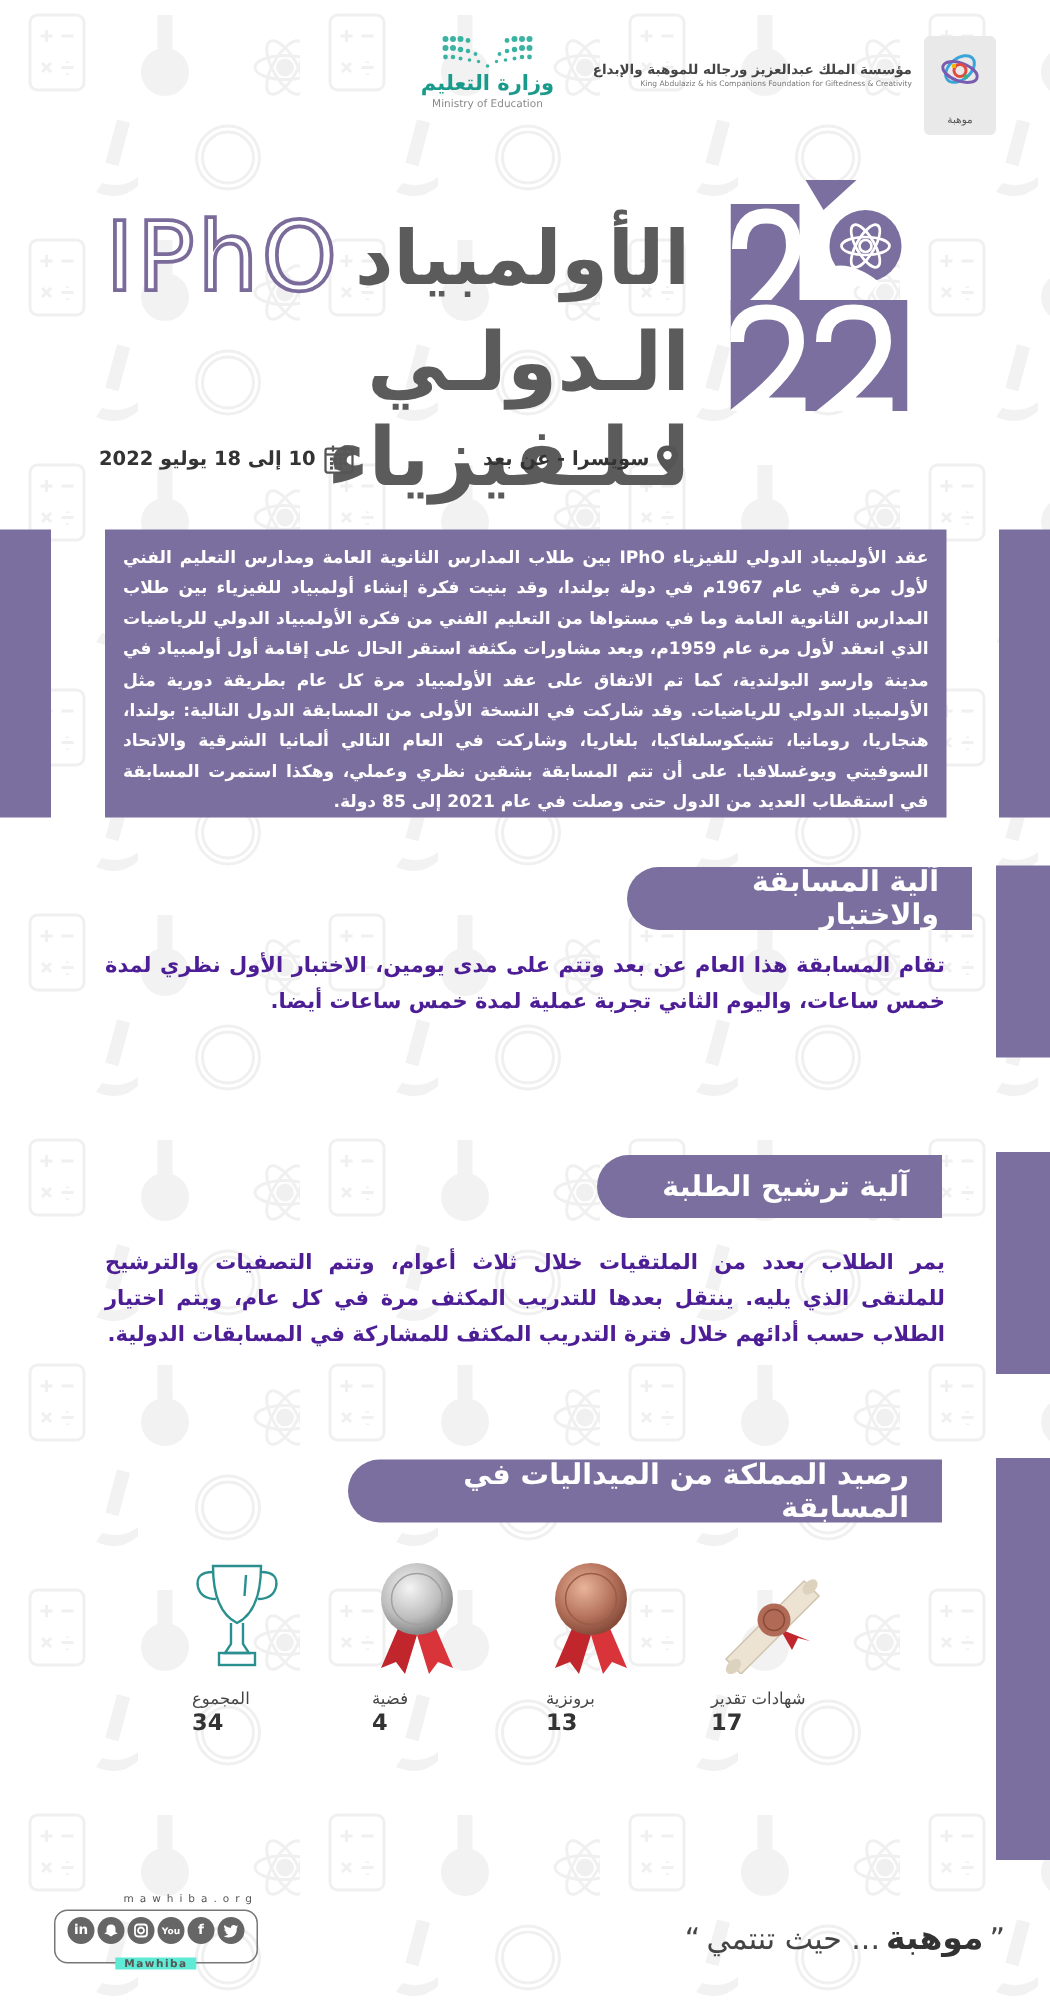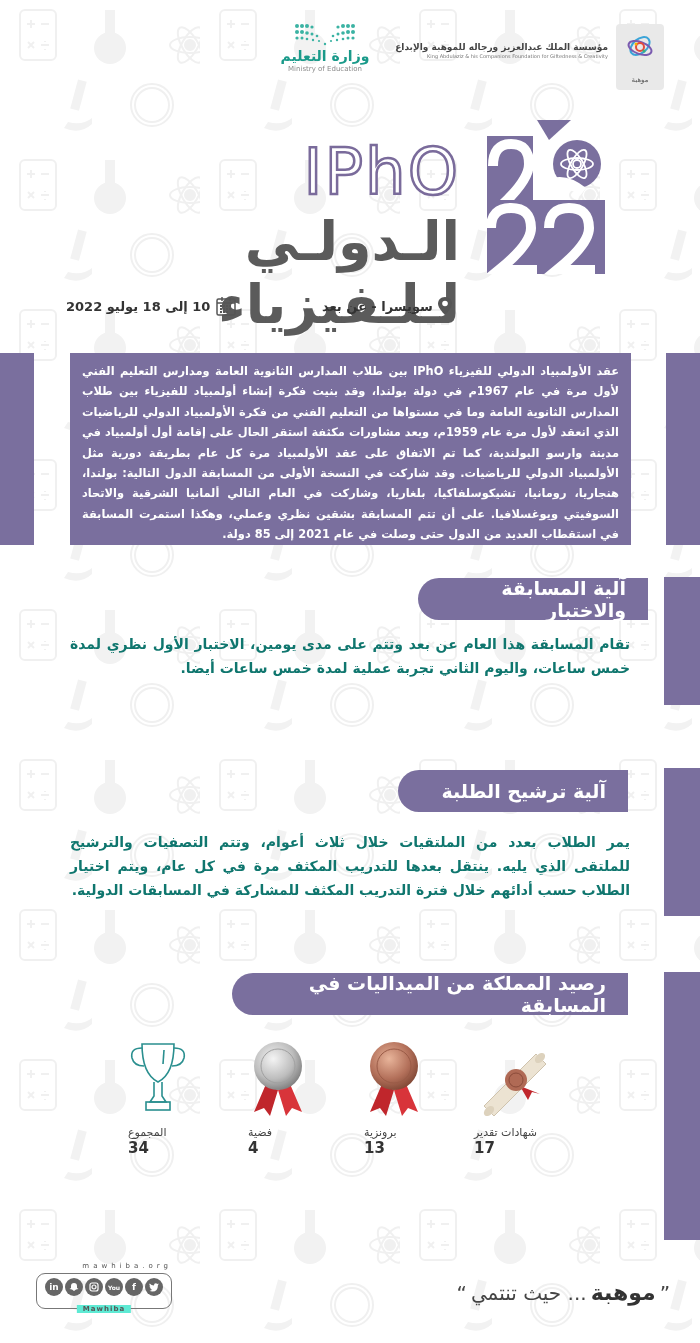--- a/index.html
+++ b/index.html
@@ -58,21 +58,21 @@
   }
 
   .section-bar-right { left: 664px; width: 36px; background: #7a6f9e; }
   .section-pill {
     background: #7a6f9e; color: #fff; height: 42px;
     border-radius: 22px 0 0 22px; direction: rtl;
     display:flex; align-items:center; padding-right: 22px;
     font-size: 19px; font-weight: bold;
   }
   .section-text {
-    direction: rtl; text-align: justify; color: #0f766e;
+    direction: rtl; text-align: justify; color: #4c1d95;
     font-size: 14px; line-height: 24px; font-weight: bold;
   }
 
   .medal { text-align: left; width: 90px; }
   .medal .m-label { font-size: 11px; color: #444; direction: rtl; margin-top: 6px; }
   .medal .m-count { font-size: 15px; color: #333; font-weight: bold; }
 
   
   .social-wrap { left: 36px; top: 1262px; width: 136px; text-align:right; }
   .social-url { font-size: 7px; letter-spacing: 4px; color: #555; }
@@ -180,20 +180,21 @@
     <ellipse cx="15" cy="14" rx="11" ry="7" fill="none" stroke="#3ba4d8" stroke-width="2" transform="rotate(-40 15 14)"></ellipse>
     <ellipse cx="15" cy="16" rx="12" ry="6" fill="none" stroke="#7a5bb0" stroke-width="2" transform="rotate(20 15 16)"></ellipse>
     <circle cx="15" cy="15" r="4" fill="none" stroke="#e34b3c" stroke-width="2"></circle>
     <circle cx="11" cy="12" r="1.5" fill="#f4b400"></circle>
     <circle cx="19" cy="19" r="1.5" fill="#3bb37a"></circle>
   </svg>
   <div class="mw-label">موهبة</div>
 </div>
 
 <div class="abs title-line1">
+  <span class="title-ar">الأولمبياد</span>
   <span class="title-iph">IPhO</span>
 </div>
 <div class="abs title-line2">
   <span class="title-ar">الـدولـي لـلـفيزياء</span>
 </div>
 
 <div class="abs year-block">
   <svg width="118" height="154" viewBox="0 0 118 154">
 
     <path d="M0 16 L46 16 L46 90 L0 90 Z" fill="#7a6f9e"></path>

